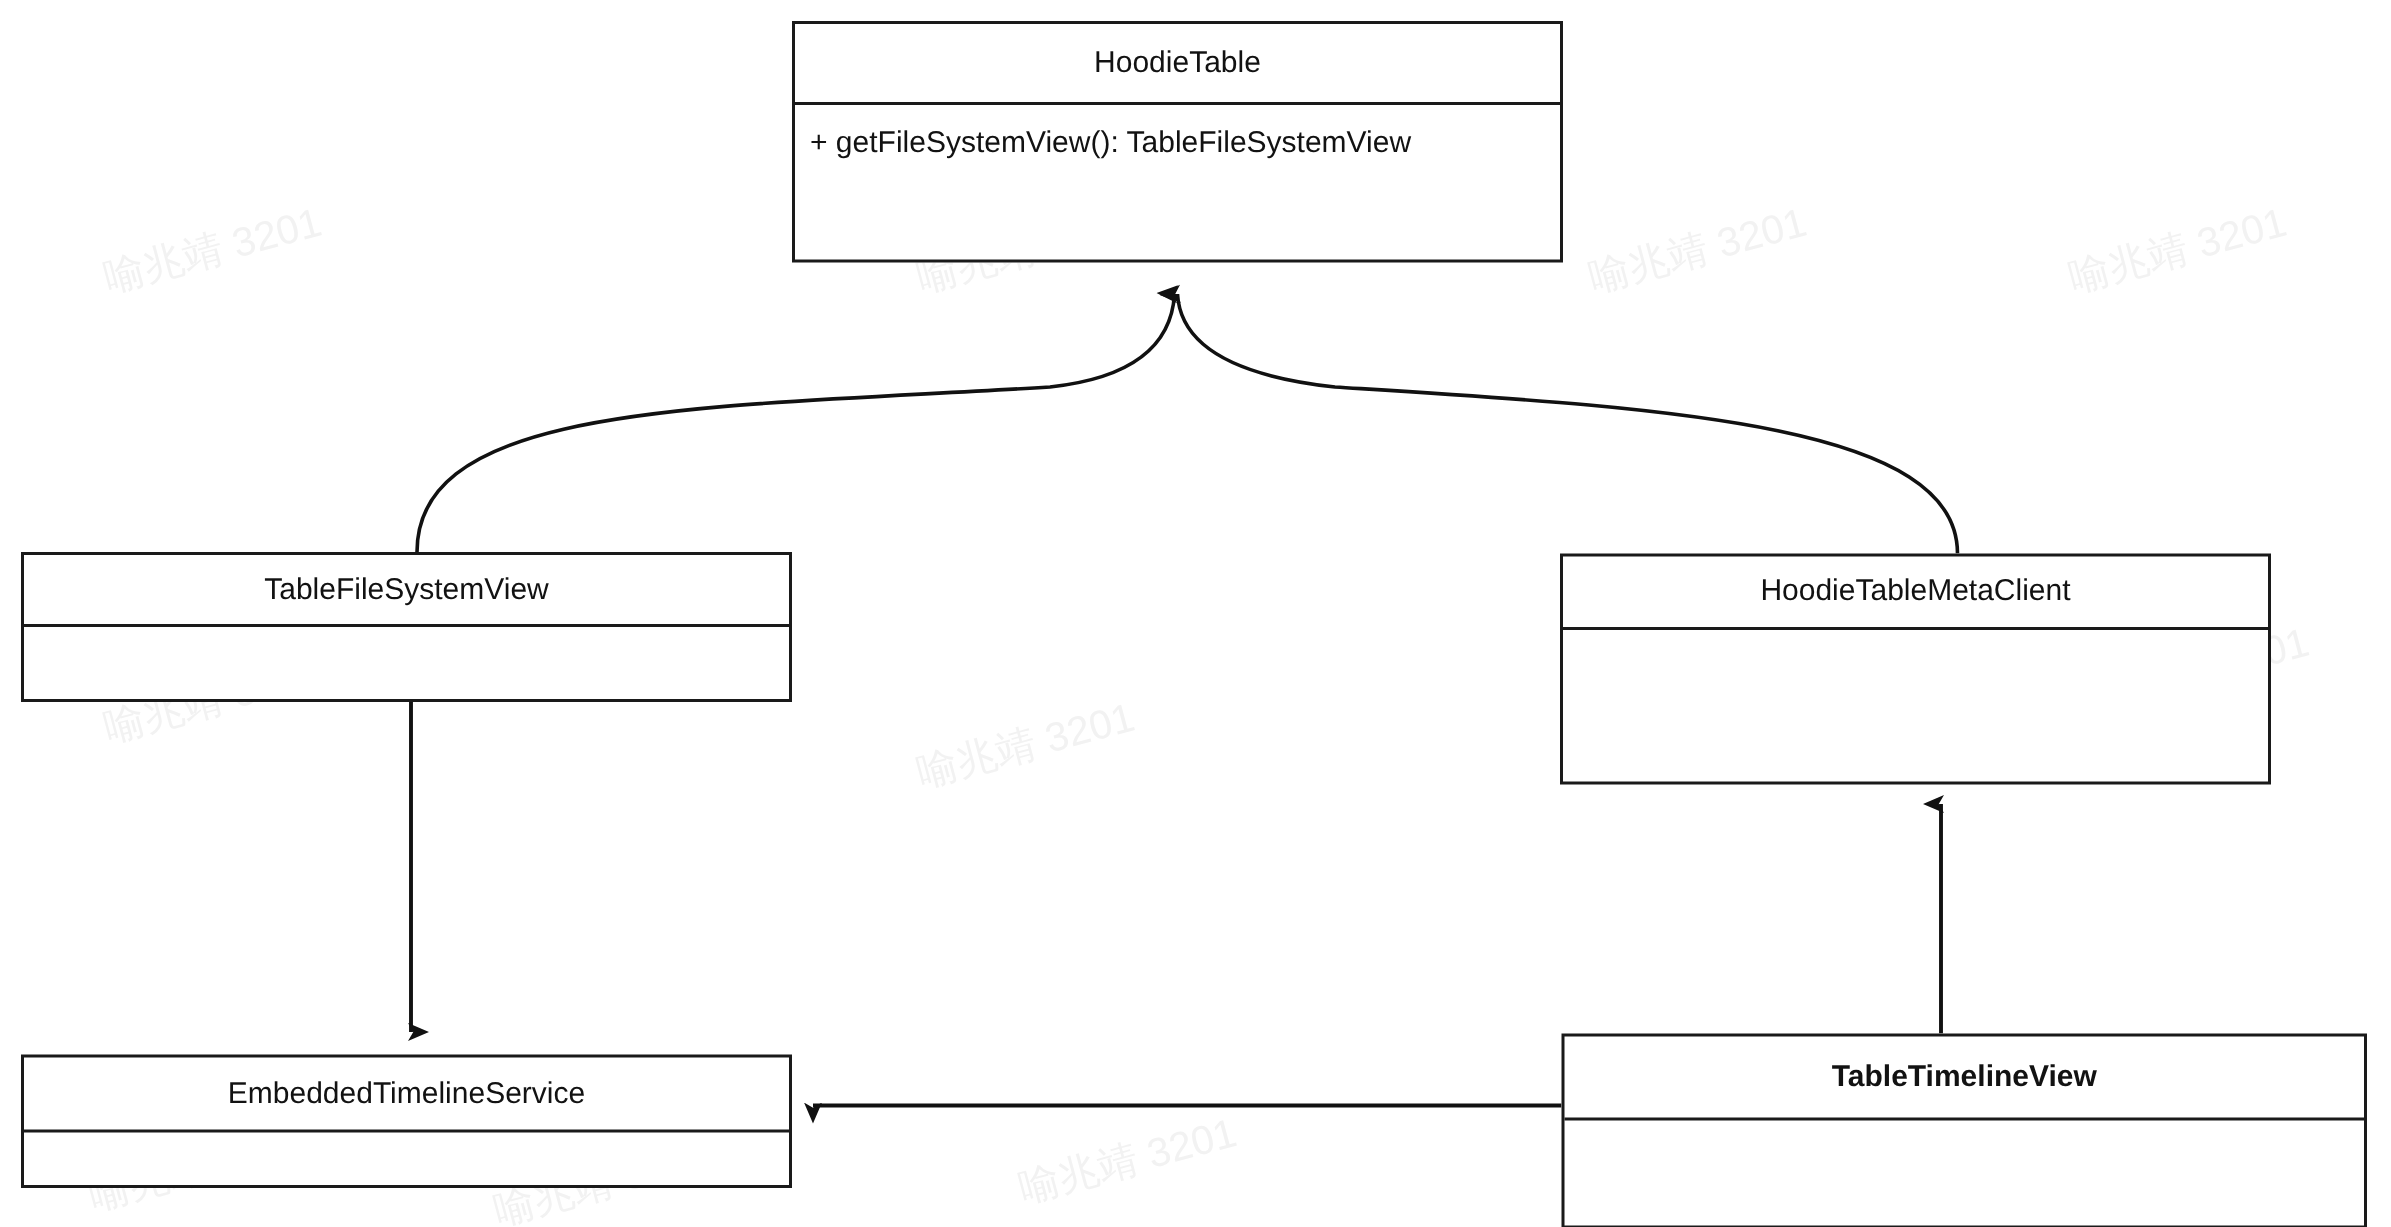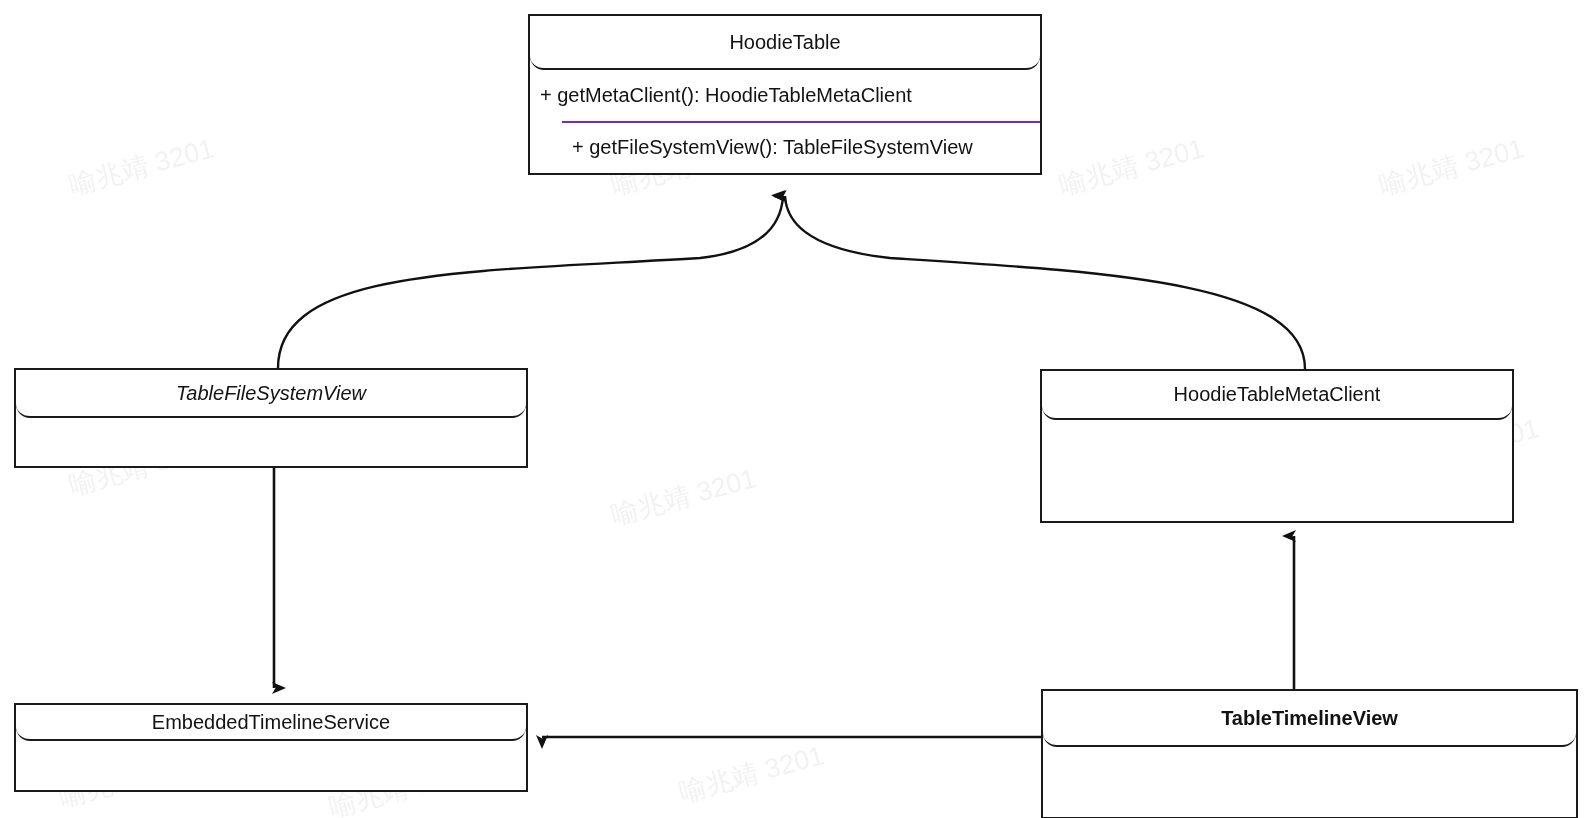--- a/index.html
+++ b/index.html
@@ -59,21 +59,20 @@
     display: flex;
     align-items: center;
     justify-content: center;
     text-align: center;
     font-size: 20px;
     color: #121212;
     border-bottom: 2px solid #1a1a1a;
     padding: 0 6px;
     white-space: nowrap;
     overflow: hidden;
-    border-radius: 14px;
   }
   .uml-members {
     box-sizing: border-box;
   }
   .uml-member {
     box-sizing: border-box;
     display: flex;
     align-items: center;
     font-size: 20px;
     color: #121212;
@@ -87,30 +86,30 @@
   }
   .uml-members.empty {
     width: 100%;
   }
 
   
   #class-hoodie-table { left: 528px; top: 14px; width: 514px; height: 161px; }
   #class-hoodie-table .uml-title { height: 54px; }
   #class-hoodie-table .uml-member { height: 51px; }
 
-  #class-table-file-system-view { left: 14px; top: 368px; width: 514px; height: 100px; font-style: italic; }
+  #class-table-file-system-view { left: 14px; top: 368px; width: 514px; height: 100px; }
   #class-table-file-system-view .uml-title { height: 48px; }
   #class-table-file-system-view .uml-members.empty { height: 48px; }
 
   #class-hoodie-table-meta-client { left: 1040px; top: 369px; width: 474px; height: 154px; }
   #class-hoodie-table-meta-client .uml-title { height: 49px; }
   #class-hoodie-table-meta-client .uml-member { height: 51px; }
 
   #class-embedded-timeline-service { left: 14px; top: 703px; width: 514px; height: 89px; }
-  #class-embedded-timeline-service .uml-title { height: 36px; }
+  #class-embedded-timeline-service .uml-title { height: 50px; }
   #class-embedded-timeline-service .uml-members.empty { height: 35px; }
 
   #class-table-timeline-view { left: 1041px; top: 689px; width: 537px; height: 130px; font-weight: bold; }
   #class-table-timeline-view .uml-title { height: 56px; }
   #class-table-timeline-view .uml-members.empty { height: 70px; }
 </style>
 </head>
 <body>
 
 <div id="canvas">
@@ -158,21 +157,20 @@
      HoodieTableMetaClient (vertical, arrow up) --&gt;
     <path d="M 1294,689 L 1294,536" fill="none" stroke="#111111" stroke-width="2.6" marker-end="url(#arrow-up)"></path>
 
      EmbeddedTimelineService (horizontal, arrow left) --&gt;
     <path d="M 1041,737 L 542,737" fill="none" stroke="#111111" stroke-width="2.6" marker-end="url(#arrow-left)"></path>
   </svg>
 
   <div class="uml-class" id="class-hoodie-table">
     <div class="uml-title">HoodieTable</div>
     <div class="uml-members">
-      <div class="uml-member">+ getMetaClient(): HoodieTableMetaClient</div>
       <div class="uml-member">+ getFileSystemView(): TableFileSystemView</div>
     </div>
   </div>
 
   <div class="uml-class" id="class-table-file-system-view">
     <div class="uml-title">TableFileSystemView</div>
     <div class="uml-members empty"></div>
   </div>
 
   <div class="uml-class" id="class-hoodie-table-meta-client">

